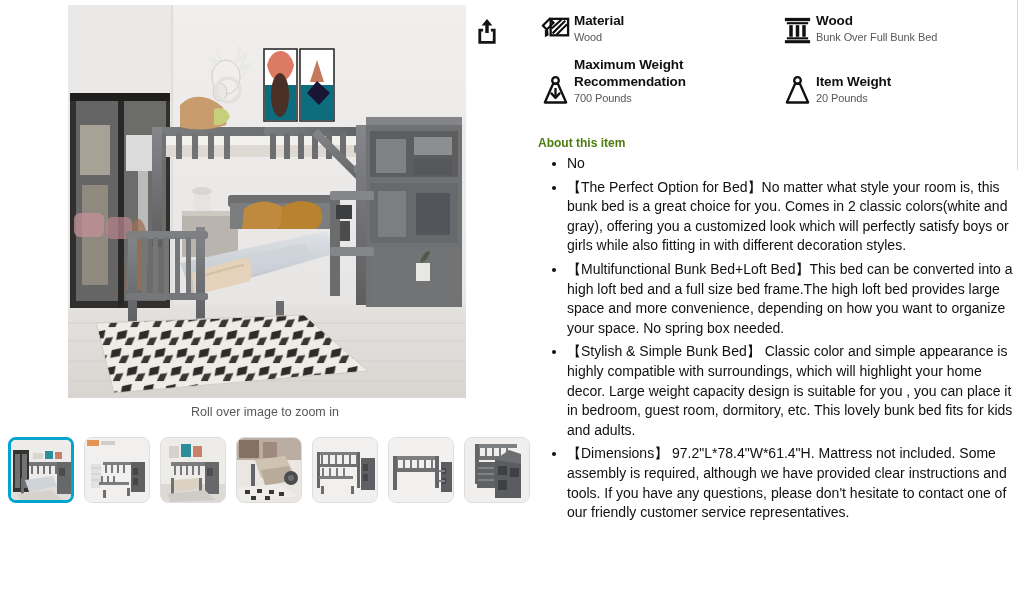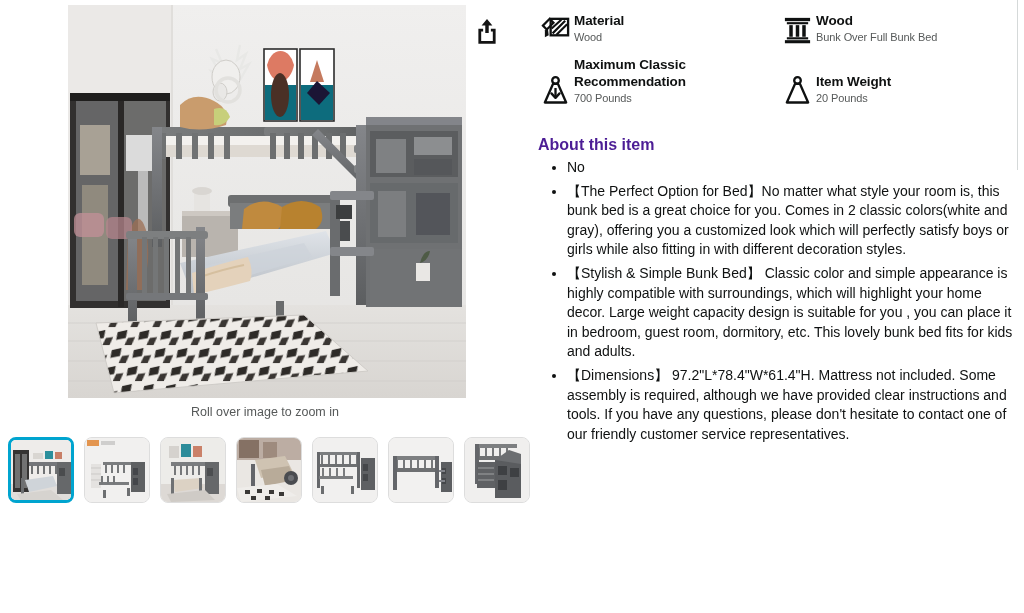--- a/index.html
+++ b/index.html
@@ -117,23 +117,23 @@
     line-height: 17px;
     letter-spacing: -0.1px;
   }
 
   .about {
     position: absolute;
     left: 8px; top: 136px;
     width: 484px;
   }
   .about-title {
-    font-size: 16px;
+    font-size: 12px;
     font-weight: bold;
-    color: #4c1d95;
+    color: #4d7c0f;
     margin: 0 0 4px 0;
   }
   ul.feature-list {
     margin: 0; padding: 0 0 0 20px;
     list-style: none;
   }
   ul.feature-list li {
     position: relative;
     font-size: 14px;
     line-height: 19.6px;
@@ -575,21 +575,21 @@
       <div class="spec">
         <div class="spec-ico">
           <svg viewBox="0 0 32 32" width="31" height="31">
             <circle cx="16" cy="5.6" r="3.4" fill="none" stroke="#0f1111" stroke-width="2.4"></circle>
             <path d="M13.4 9.2 L5 28.4 L27 28.4 L18.6 9.2 Z" fill="none" stroke="#0f1111" stroke-width="2.4" stroke-linejoin="round"></path>
             <path d="M16 13.4 V22.6" stroke="#0f1111" stroke-width="2.4"></path>
             <path d="M11.8 19 L16 23.6 L20.2 19" fill="none" stroke="#0f1111" stroke-width="2.4" stroke-linejoin="round" stroke-linecap="round"></path>
           </svg>
         </div>
         <div class="spec-txt">
-          <div class="spec-label">Maximum Classic Recommendation</div>
+          <div class="spec-label">Maximum Weight Recommendation</div>
           <div class="spec-value">700 Pounds</div>
         </div>
       </div>
 
       <div class="spec">
         <div class="spec-ico">
           <svg viewBox="0 0 32 32" width="31" height="31">
             <circle cx="16" cy="5.6" r="3.4" fill="none" stroke="#0f1111" stroke-width="2.4"></circle>
             <path d="M13.4 9.2 L5 28.4 L27 28.4 L18.6 9.2 Z" fill="none" stroke="#0f1111" stroke-width="2.4" stroke-linejoin="round"></path>
           </svg>
@@ -600,19 +600,20 @@
         </div>
       </div>
 
     </div>
 
     <div class="about">
       <h2 class="about-title">About this item</h2>
       <ul class="feature-list">
         <li>No</li>
         <li>【The Perfect Option for Bed】No matter what style your room is, this bunk bed is a great choice for you. Comes in 2 classic colors(white and gray), offering you a customized look which will perfectly satisfy boys or girls while also fitting in with different decoration styles.</li>
+        <li>【Multifunctional Bunk Bed+Loft Bed】This bed can be converted into a high loft bed and a full size bed frame.The high loft bed provides large space and more convenience, depending on how you want to organize your space. No spring box needed.</li>
         <li>【Stylish &amp; Simple Bunk Bed】 Classic color and simple appearance is highly compatible with surroundings, which will highlight your home decor. Large weight capacity design is suitable for you , you can place it in bedroom, guest room, dormitory, etc. This lovely bunk bed fits for kids and adults.</li>
         <li>【Dimensions】 97.2"L*78.4"W*61.4"H. Mattress not included. Some assembly is required, although we have provided clear instructions and tools. If you have any questions, please don't hesitate to contact one of our friendly customer service representatives.</li>
       </ul>
     </div>
 
   </div>
 </div>
 
 </body></html>

